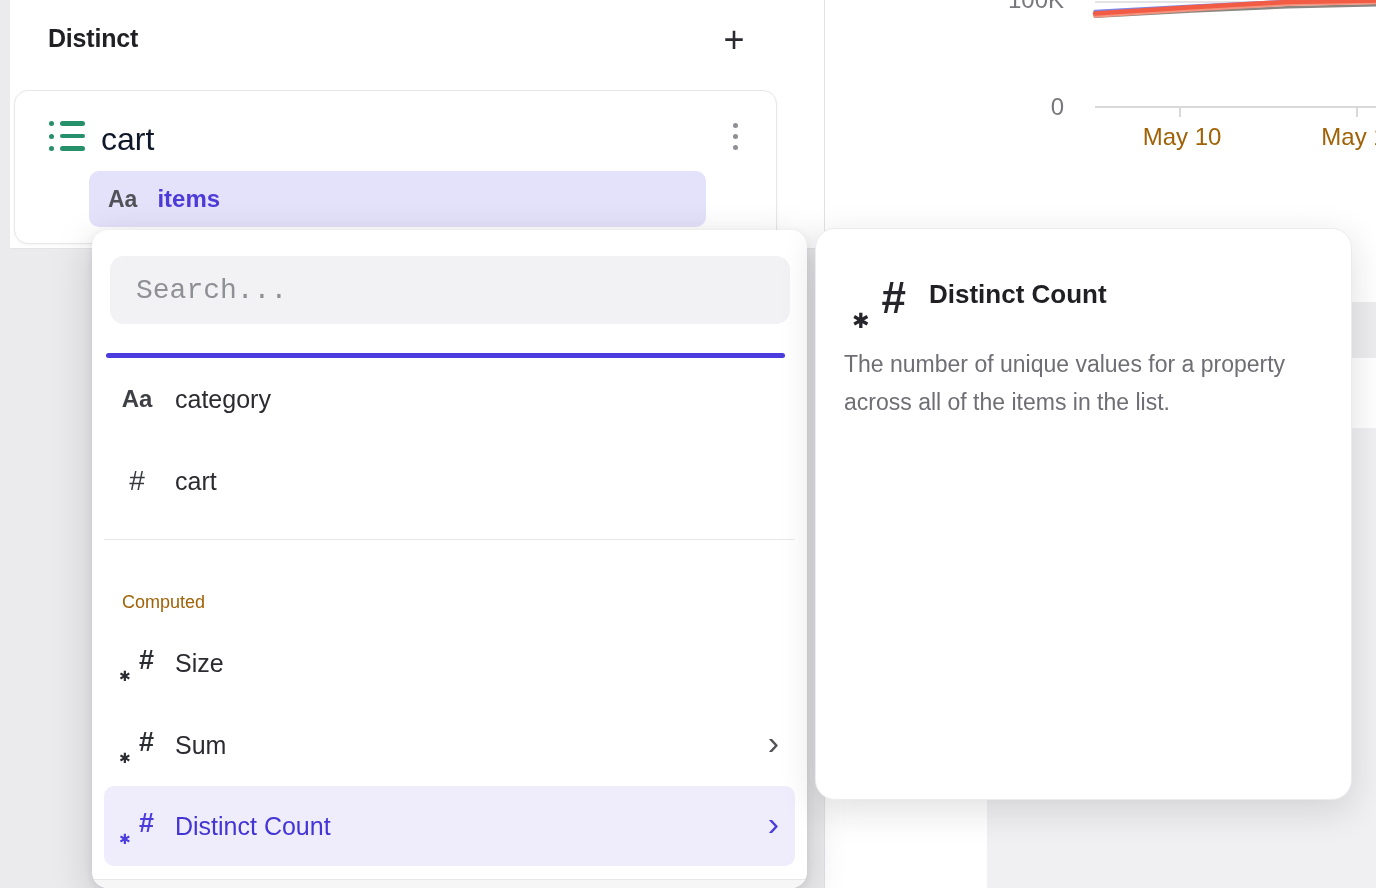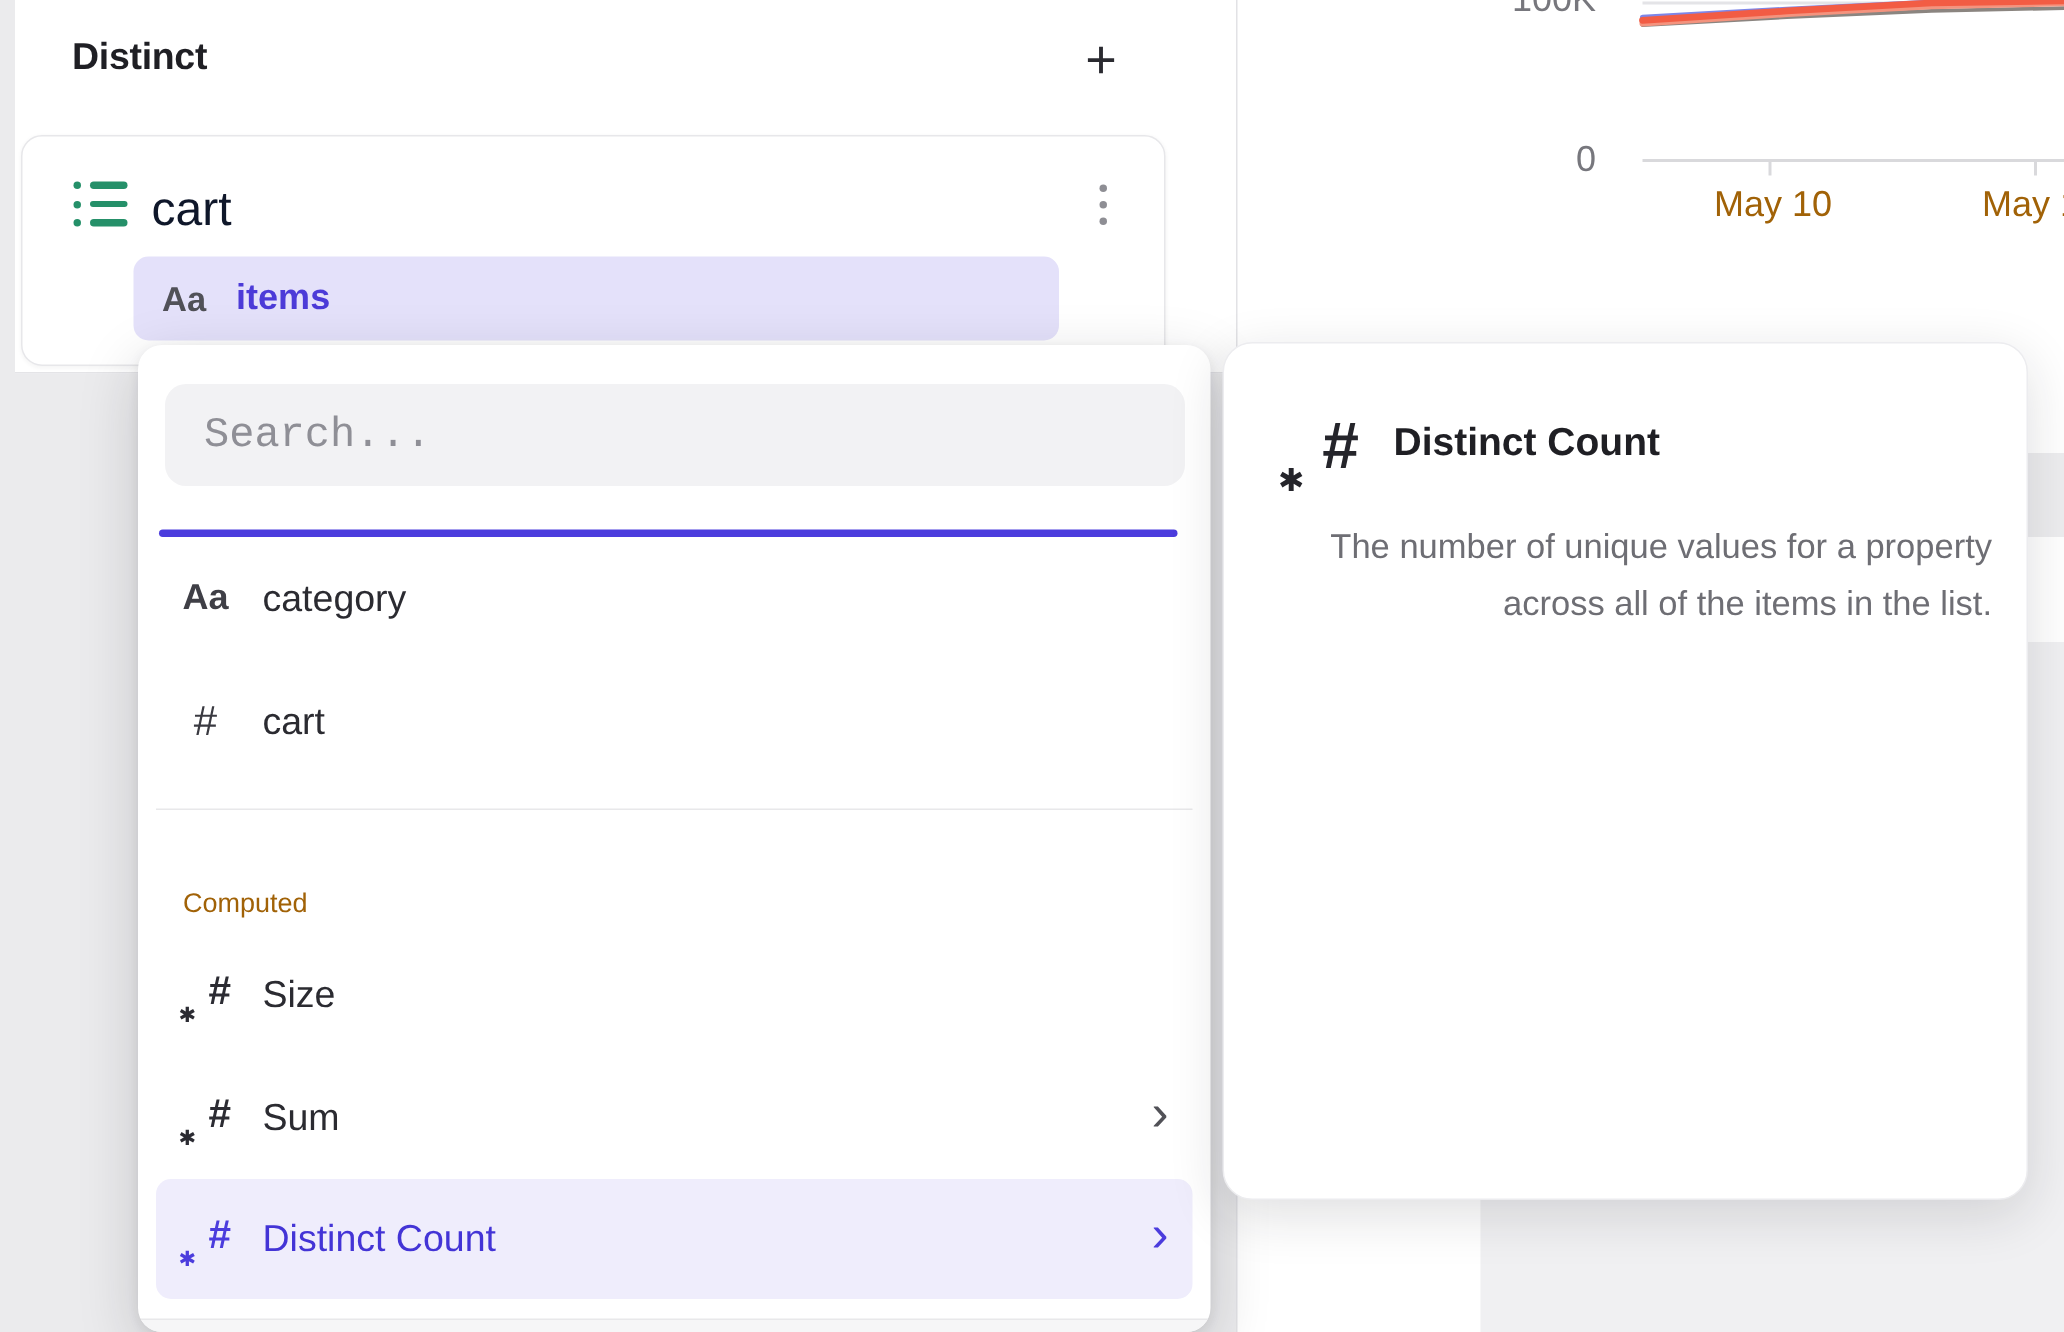--- a/index.html
+++ b/index.html
@@ -68,21 +68,21 @@
   .row-distinct .dlabel{color:var(--accent-text,#4334d6);font-weight:500;}
   .row-distinct .chev{color:var(--accent,#4c3de0);}
 
   
   .tooltip-card{position:absolute;left:815px;top:228px;width:537px;height:572px;background:#fff;border:1px solid #ececef;
     border-radius:20px;box-shadow:0 10px 36px rgba(25,25,35,.14);z-index:6;box-sizing:border-box;}
   .tt-icon{position:absolute;left:38px;top:44px;width:52px;height:58px;}
   .tt-icon .ci-hash{position:absolute;right:0;top:0;font-size:44px;font-weight:600;color:#25252b;font-style:normal;}
   .tt-icon .ci-star{position:absolute;left:-2px;bottom:-2px;font-size:21px;color:#25252b;font-style:normal;}
   .tt-title{position:absolute;left:113px;top:50px;font-size:26px;font-weight:bold;color:#1f1f24;}
-  .tt-desc{position:absolute;left:28px;top:116px;width:484px;font-size:23px;line-height:38px;color:#6e6e74;text-align:right;}
+  .tt-desc{position:absolute;left:28px;top:116px;width:484px;font-size:23px;line-height:38px;color:#6e6e74;}
 </style>
 </head>
 <body>
 
 <div id="app">
 
   <div class="right-pane">
     <div class="gray-band"></div>
     <div class="gray-block"></div>
     <svg class="chart-svg" width="552" height="170" viewBox="0 0 552 170">

